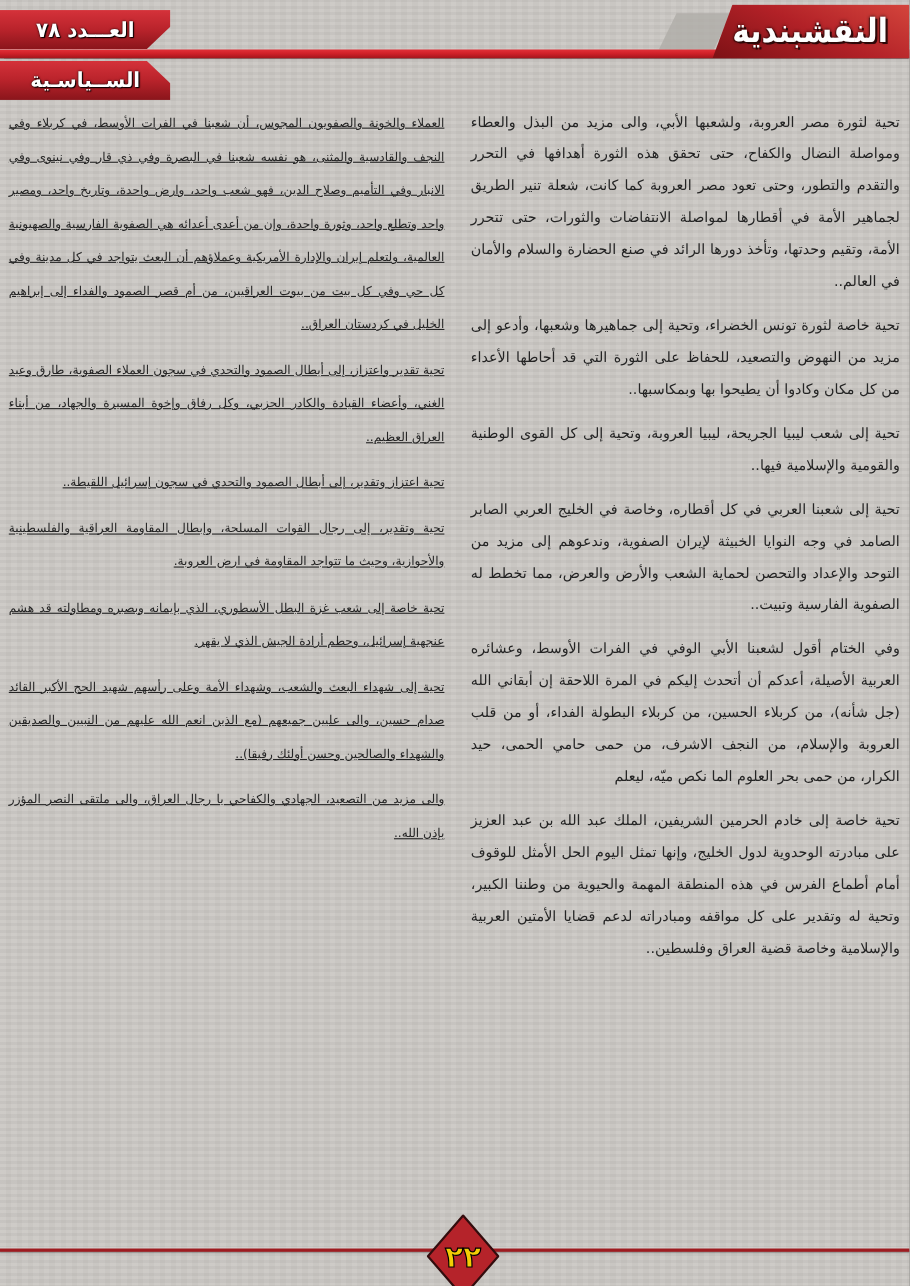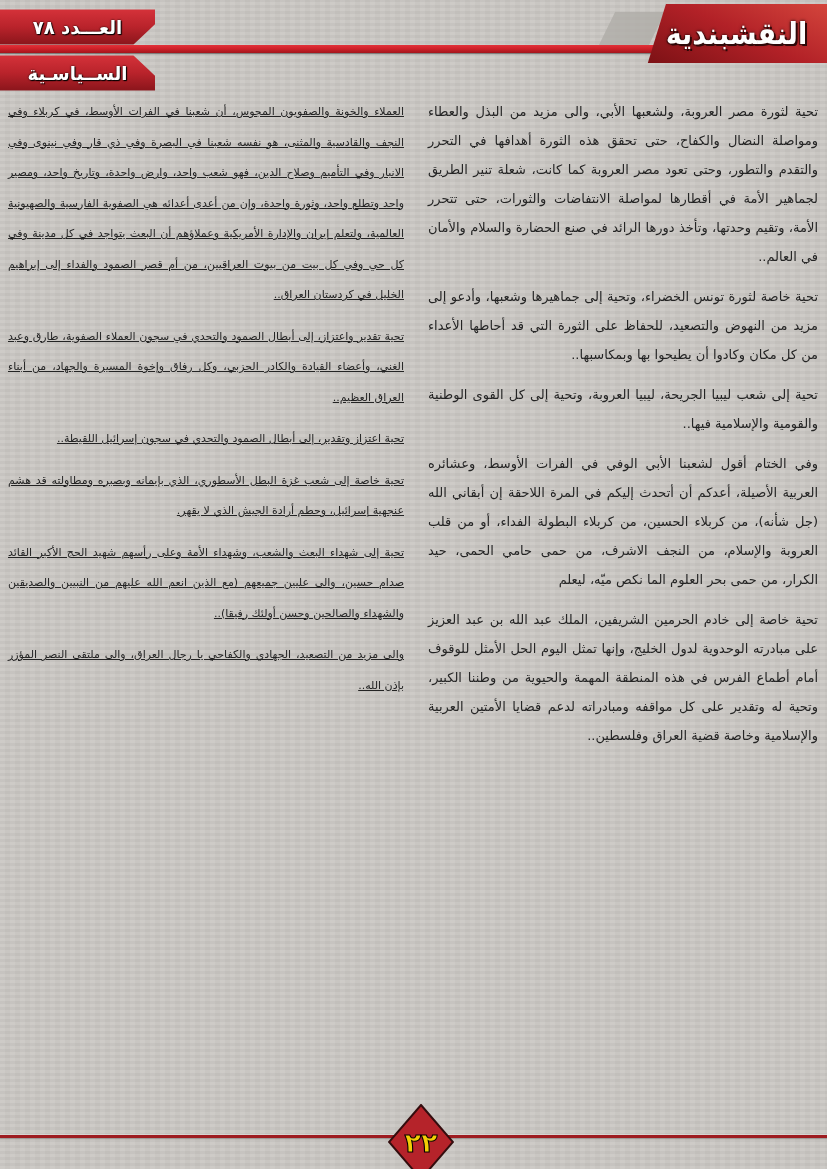--- a/index.html
+++ b/index.html
@@ -21,21 +21,21 @@
     position:absolute;top:45px;left:0;width:100%;height:8px;z-index:1;
     background:linear-gradient(180deg,#e23139 0%,#d02129 45%,#a3151c 100%);
     box-shadow:0 1px 1px rgba(0,0,0,.35);
   }
   .masthead-glare{
     position:absolute;top:12px;right:170px;width:50px;height:33px;z-index:0;
     background:rgba(175,172,168,.8);
     transform:skewX(-26deg);
   }
   .masthead{
-    position:absolute;top:4px;right:0;width:181px;height:59px;z-index:2;
+    position:absolute;top:4px;right:0;width:181px;height:49px;z-index:2;
     background:linear-gradient(205deg,#d4453c 0%,#b22127 48%,#7c1115 100%);
     clip-path:polygon(11% 0, 100% 0, 100% 100%, 1% 100%);
     display:flex;align-items:center;justify-content:center;
   }
   .masthead-title{
     font-size:27px;font-weight:bold;color:#fdfdfd;
     letter-spacing:-1px;transform:scaleY(1.12);
     text-shadow:2px 2px 0 #2e0808, -1px 1px 0 #4c0d0e, 0 0 3px #000;
     white-space:nowrap;
   }
@@ -86,27 +86,29 @@
   </div>
   <div class="banner banner-section">
     <span>الســياسـية</span>
   </div>
 
   <div class="content">
     <section class="col col-first">
       <p>تحية لثورة مصر العروبة، ولشعبها الأبي، والى مزيد من البذل والعطاء ومواصلة النضال والكفاح، حتى تحقق هذه الثورة أهدافها في التحرر والتقدم والتطور، وحتى تعود مصر العروبة كما كانت، شعلة تنير الطريق لجماهير الأمة في أقطارها لمواصلة الانتفاضات والثورات، حتى تتحرر الأمة، وتقيم وحدتها، وتأخذ دورها الرائد في صنع الحضارة والسلام والأمان في العالم..</p>
       <p>تحية خاصة لثورة تونس الخضراء، وتحية إلى جماهيرها وشعبها، وأدعو إلى مزيد من النهوض والتصعيد، للحفاظ على الثورة التي قد أحاطها الأعداء من كل مكان وكادوا أن يطيحوا بها وبمكاسبها..</p>
       <p>تحية إلى شعب ليبيا الجريحة، ليبيا العروبة، وتحية إلى كل القوى الوطنية والقومية والإسلامية فيها..</p>
+      <p>تحية إلى شعبنا العربي في كل أقطاره، وخاصة في الخليج العربي الصابر الصامد في وجه النوايا الخبيثة لإيران الصفوية، وندعوهم إلى مزيد من التوحد والإعداد والتحصن لحماية الشعب والأرض والعرض، مما تخطط له الصفوية الفارسية وتبيت..</p>
       <p>وفي الختام أقول لشعبنا الأبي الوفي في الفرات الأوسط، وعشائره العربية الأصيلة، أعدكم أن أتحدث إليكم في المرة اللاحقة إن أبقاني الله (جل شأنه)، من كربلاء الحسين، من كربلاء البطولة الفداء، أو من قلب العروبة والإسلام، من النجف الاشرف، من حمى حامي الحمى، حيد الكرار، من حمى بحر العلوم الما نكص ميّه، ليعلم</p>
       <p>تحية خاصة إلى خادم الحرمين الشريفين، الملك عبد الله بن عبد العزيز على مبادرته الوحدوية لدول الخليج، وإنها تمثل اليوم الحل الأمثل للوقوف أمام أطماع الفرس في هذه المنطقة المهمة والحيوية من وطننا الكبير، وتحية له وتقدير على كل مواقفه ومبادراته لدعم قضايا الأمتين العربية والإسلامية وخاصة قضية العراق وفلسطين..</p>
     </section>
     <section class="col col-second">
       <p>العملاء والخونة والصفويون المجوس، أن شعبنا في الفرات الأوسط، في كربلاء وفي النجف والقادسية والمثنى، هو نفسه شعبنا في البصرة وفي ذي قار وفي نينوى وفي الانبار وفي التأميم وصلاح الدين، فهو شعب واحد، وارض واحدة، وتاريخ واحد، ومصير واحد وتطلع واحد، وثورة واحدة، وإن من أعدى أعدائه هي الصفوية الفارسية والصهيونية العالمية، ولتعلم إيران والإدارة الأمريكية وعملاؤهم أن البعث يتواجد في كل مدينة وفي كل حي وفي كل بيت من بيوت العراقيين، من أم قصر الصمود والفداء إلى إبراهيم الخليل في كردستان العراق..</p>
       <p>تحية تقدير واعتزاز، إلى أبطال الصمود والتحدي في سجون العملاء الصفوية، طارق وعبد الغني، وأعضاء القيادة والكادر الحزبي، وكل رفاق وإخوة المسيرة والجهاد، من أبناء العراق العظيم..</p>
       <p>تحية اعتزاز وتقدير، إلى أبطال الصمود والتحدي في سجون إسرائيل اللقيطة..</p>
+      <p>تحية وتقدير، إلى رجال القوات المسلحة، وإبطال المقاومة العراقية والفلسطينية والأحوازية، وحيث ما تتواجد المقاومة في ارض العروبة.</p>
       <p>تحية خاصة إلى شعب غزة البطل الأسطوري، الذي بإيمانه وبصبره ومطاولته قد هشم عنجهية إسرائيل، وحطم أرادة الجيش الذي لا يقهر.</p>
       <p>تحية إلى شهداء البعث والشعب، وشهداء الأمة وعلى رأسهم شهيد الحج الأكبر القائد صدام حسين، والى عليين جميعهم (مع الذين انعم الله عليهم من النبيين والصديقين والشهداء والصالحين وحسن أولئك رفيقا)..</p>
       <p>والى مزيد من التصعيد، الجهادي والكفاحي يا رجال العراق، والى ملتقى النصر المؤزر بإذن الله..</p>
     </section>
   </div>
 
   <div class="footer-rule"></div>
   <svg class="diamond" viewBox="0 0 66 76" aria-hidden="true">
     <polygon points="33,1 65,38 33,75 1,38" fill="#b5232a" stroke="#330d0e" stroke-width="2"></polygon>
     <text x="33" y="48" text-anchor="middle" font-family="DejaVu Sans, sans-serif" font-size="27" font-weight="bold" fill="#f2cd05" stroke="#000000" stroke-width="1.1" letter-spacing="1">٢٢</text>

